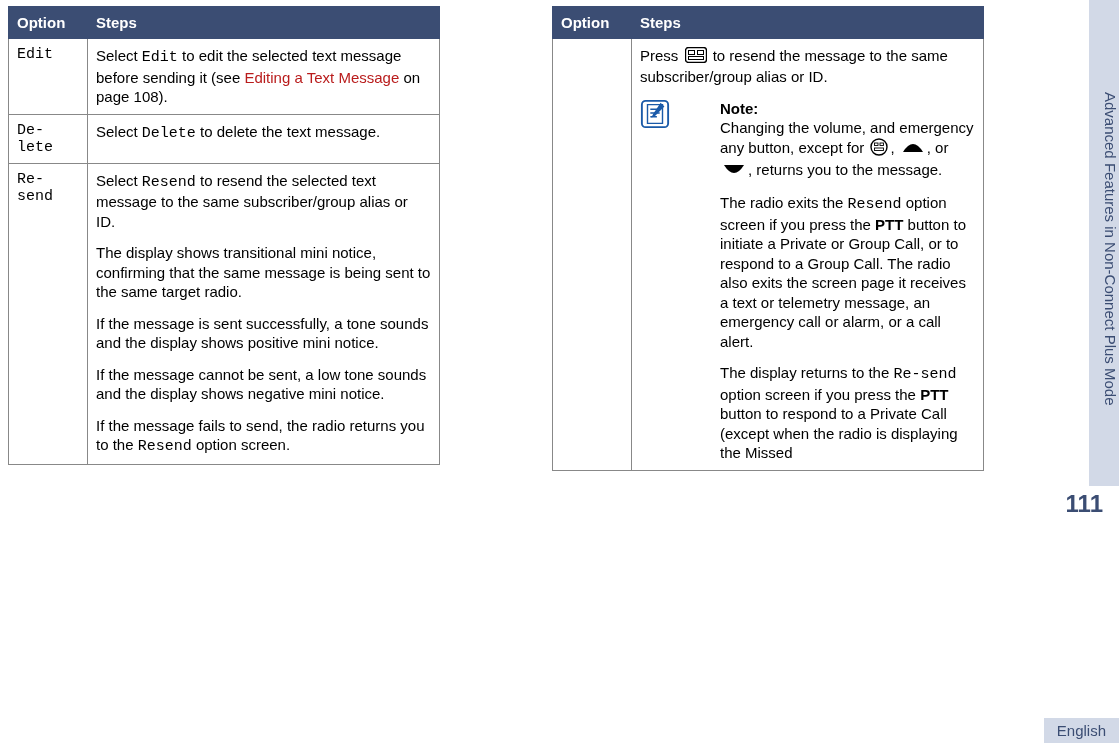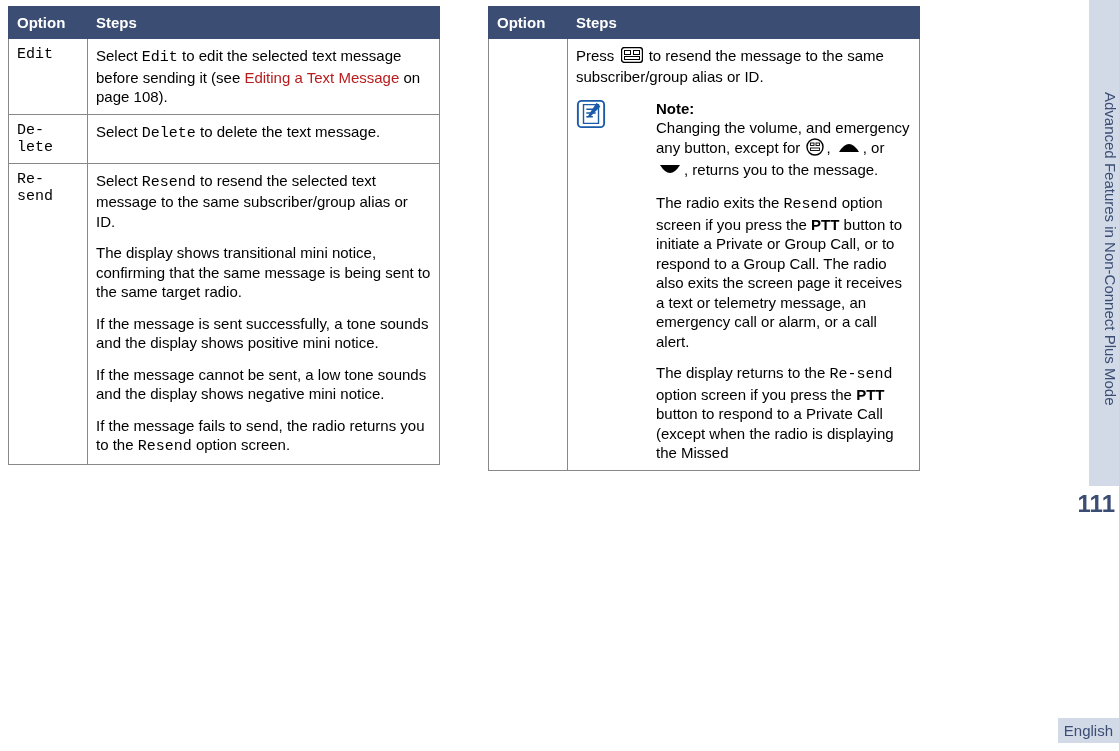--- a/index.html
+++ b/index.html
@@ -9,21 +9,21 @@
     font-size: 15px;
     color: #000;
     width: 1119px;
     height: 751px;
     position: relative;
     background: #fff;
   }
   .page {
     display: flex;
     padding: 6px 0 0 8px;
-    gap: 48px;
+    gap: 112px;
   }
   .col {
     width: 432px;
   }
   table {
     border-collapse: collapse;
     width: 100%;
   }
   th, td {
     border: 1px solid #888;
@@ -72,35 +72,35 @@
     background: #d2d9e7;
     color: #3b4d73;
     writing-mode: vertical-rl;
     text-align: center;
     font-size: 15px;
     padding-top: 12px;
     box-sizing: border-box;
   }
   .pagenum {
     position: absolute;
-    right: 4px;
+    right: 16px;
     top: 490px;
     width: 50px;
     color: #3b4d73;
     font-size: 24px;
     font-weight: bold;
     text-align: right;
   }
   .lang-box {
     position: absolute;
     right: 0;
     bottom: 8px;
     background: #d2d9e7;
     color: #3b4d73;
-    padding: 4px 6px;
+    padding: 4px 13px;
     font-size: 15px;
   }
   .steps-cell .para:last-child { margin-bottom: 0; }
   .first-steps .para:last-child { margin-bottom: 0; }
 </style>
 </head>
 <body>
 
 <div class="page">
 

